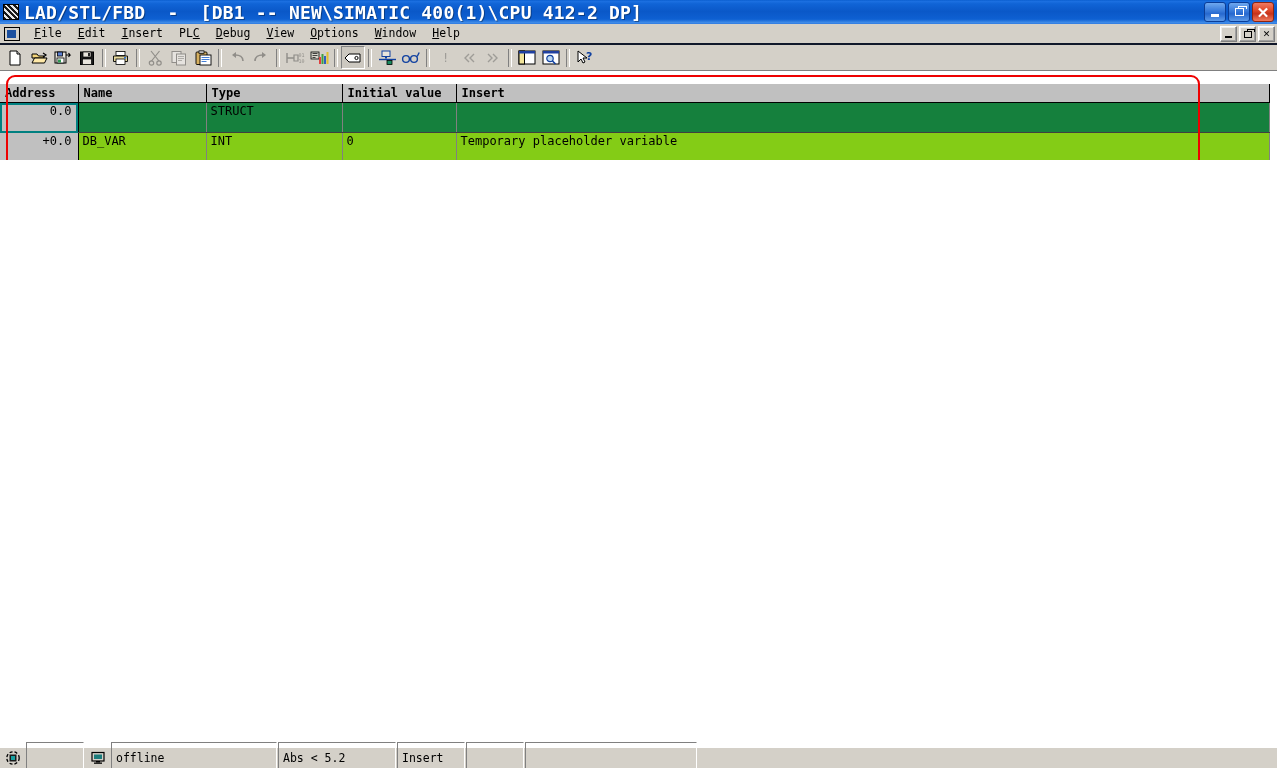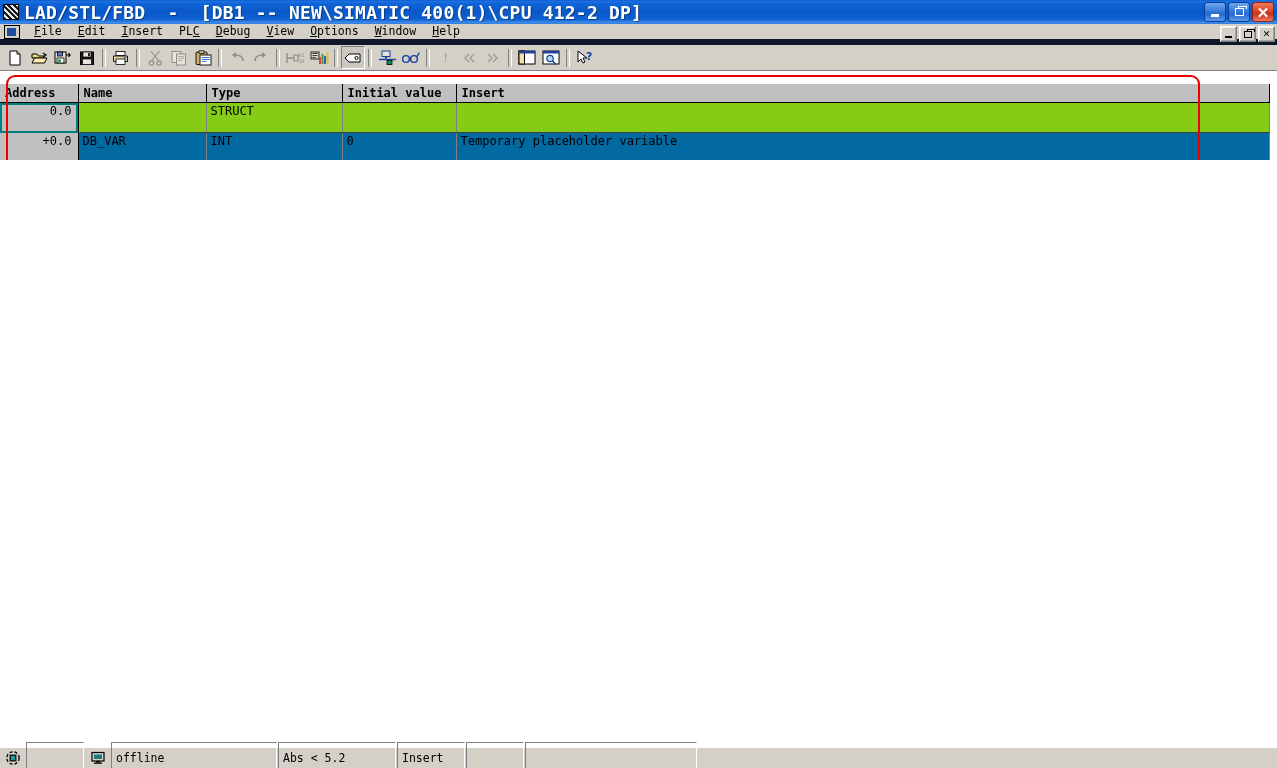--- a/index.html
+++ b/index.html
@@ -87,21 +87,21 @@
     font-size: 15px; font-weight: bold; color: #fff;
     line-height: 13px; font-family: "Liberation Sans", sans-serif;
   }
 
   
   .menubar {
     height: 21px;
     background: #d4d0c8;
     display: flex;
     align-items: center;
-    border-bottom: 6px solid #0f172a;
+    border-bottom: 2px solid #0f172a;
     box-sizing: border-box;
     position: relative;
   }
   .mdi-icon {
     width: 16px; height: 14px;
     margin: 0 6px 0 4px;
     border: 1px solid #000;
     background: #d4d0c8;
     position: relative;
     box-sizing: border-box;
@@ -216,22 +216,22 @@
   }
   .decl-table td {
     height: 18px;
     padding: 1px 0 14px 4px;
     border-right: 1px solid #808080;
     border-bottom: 1px solid #404040;
     box-sizing: border-box;
     white-space: nowrap;
     overflow: hidden;
   }
-  .row-head td { background: #84cc16; }
-  .row-var td { background: #0369a1; }
+  .row-head td { background: #15803d; }
+  .row-var td { background: #84cc16; }
   .col-addr {
     width: 78px;
     text-align: right;
     padding-right: 6px !important;
     background: #c0c0c0 !important;
     border-right: 1px solid #000 !important;
   }
   .col-name { width: 128px; }
   .col-type { width: 136px; margin-left: 48px; }
   .col-init { width: 114px; }

